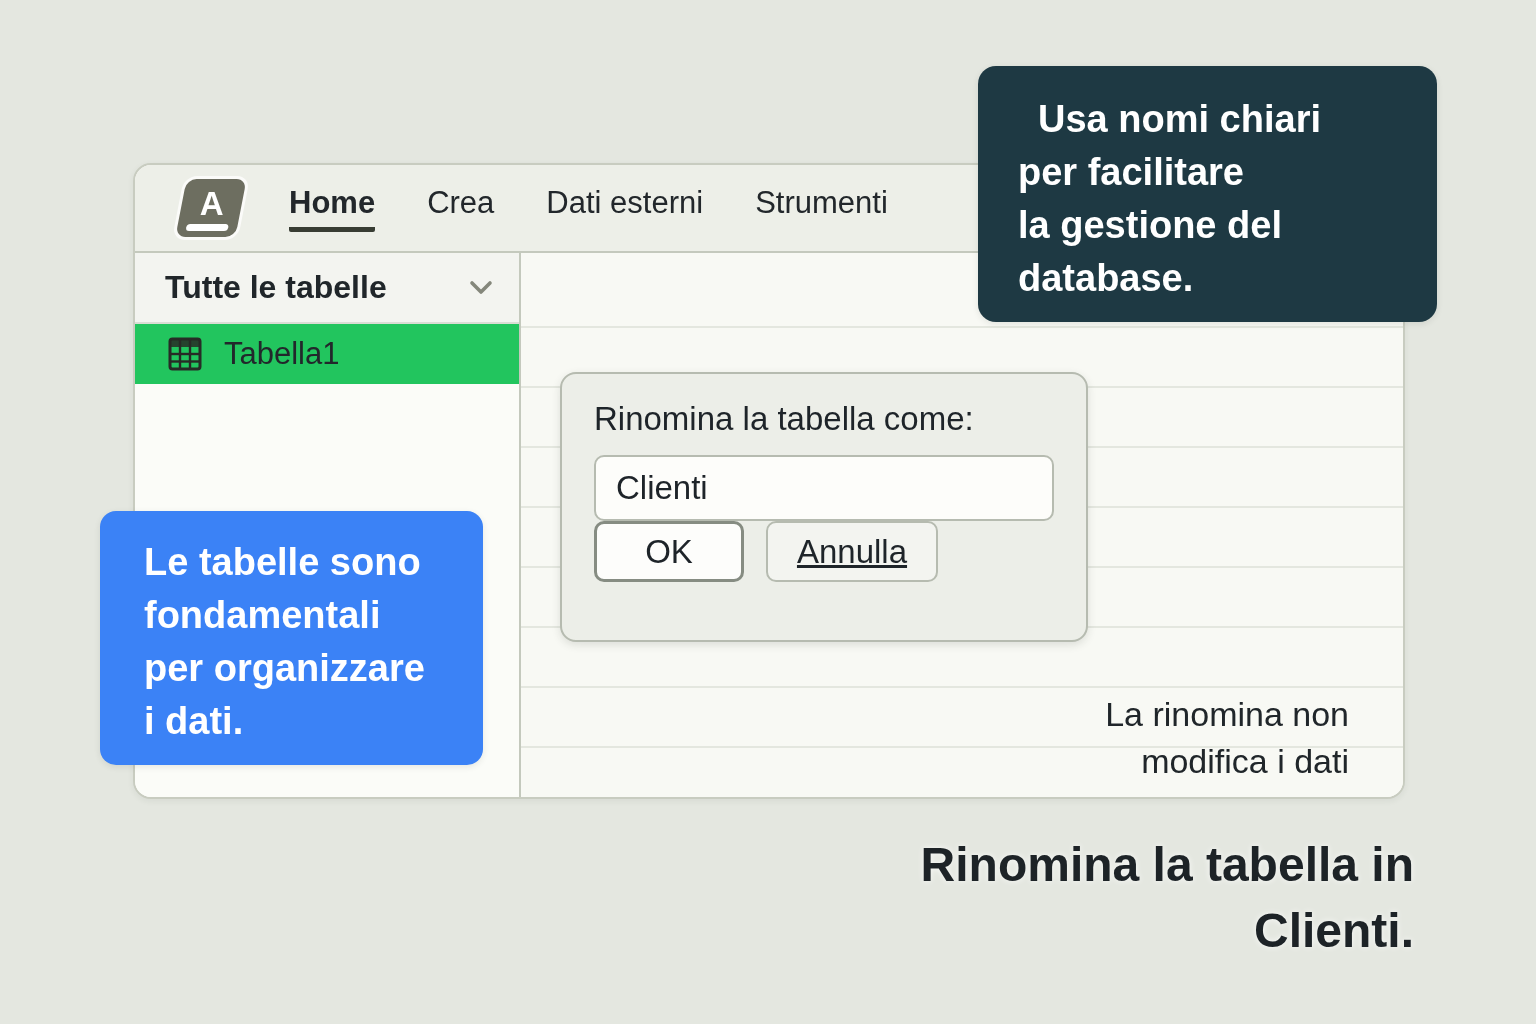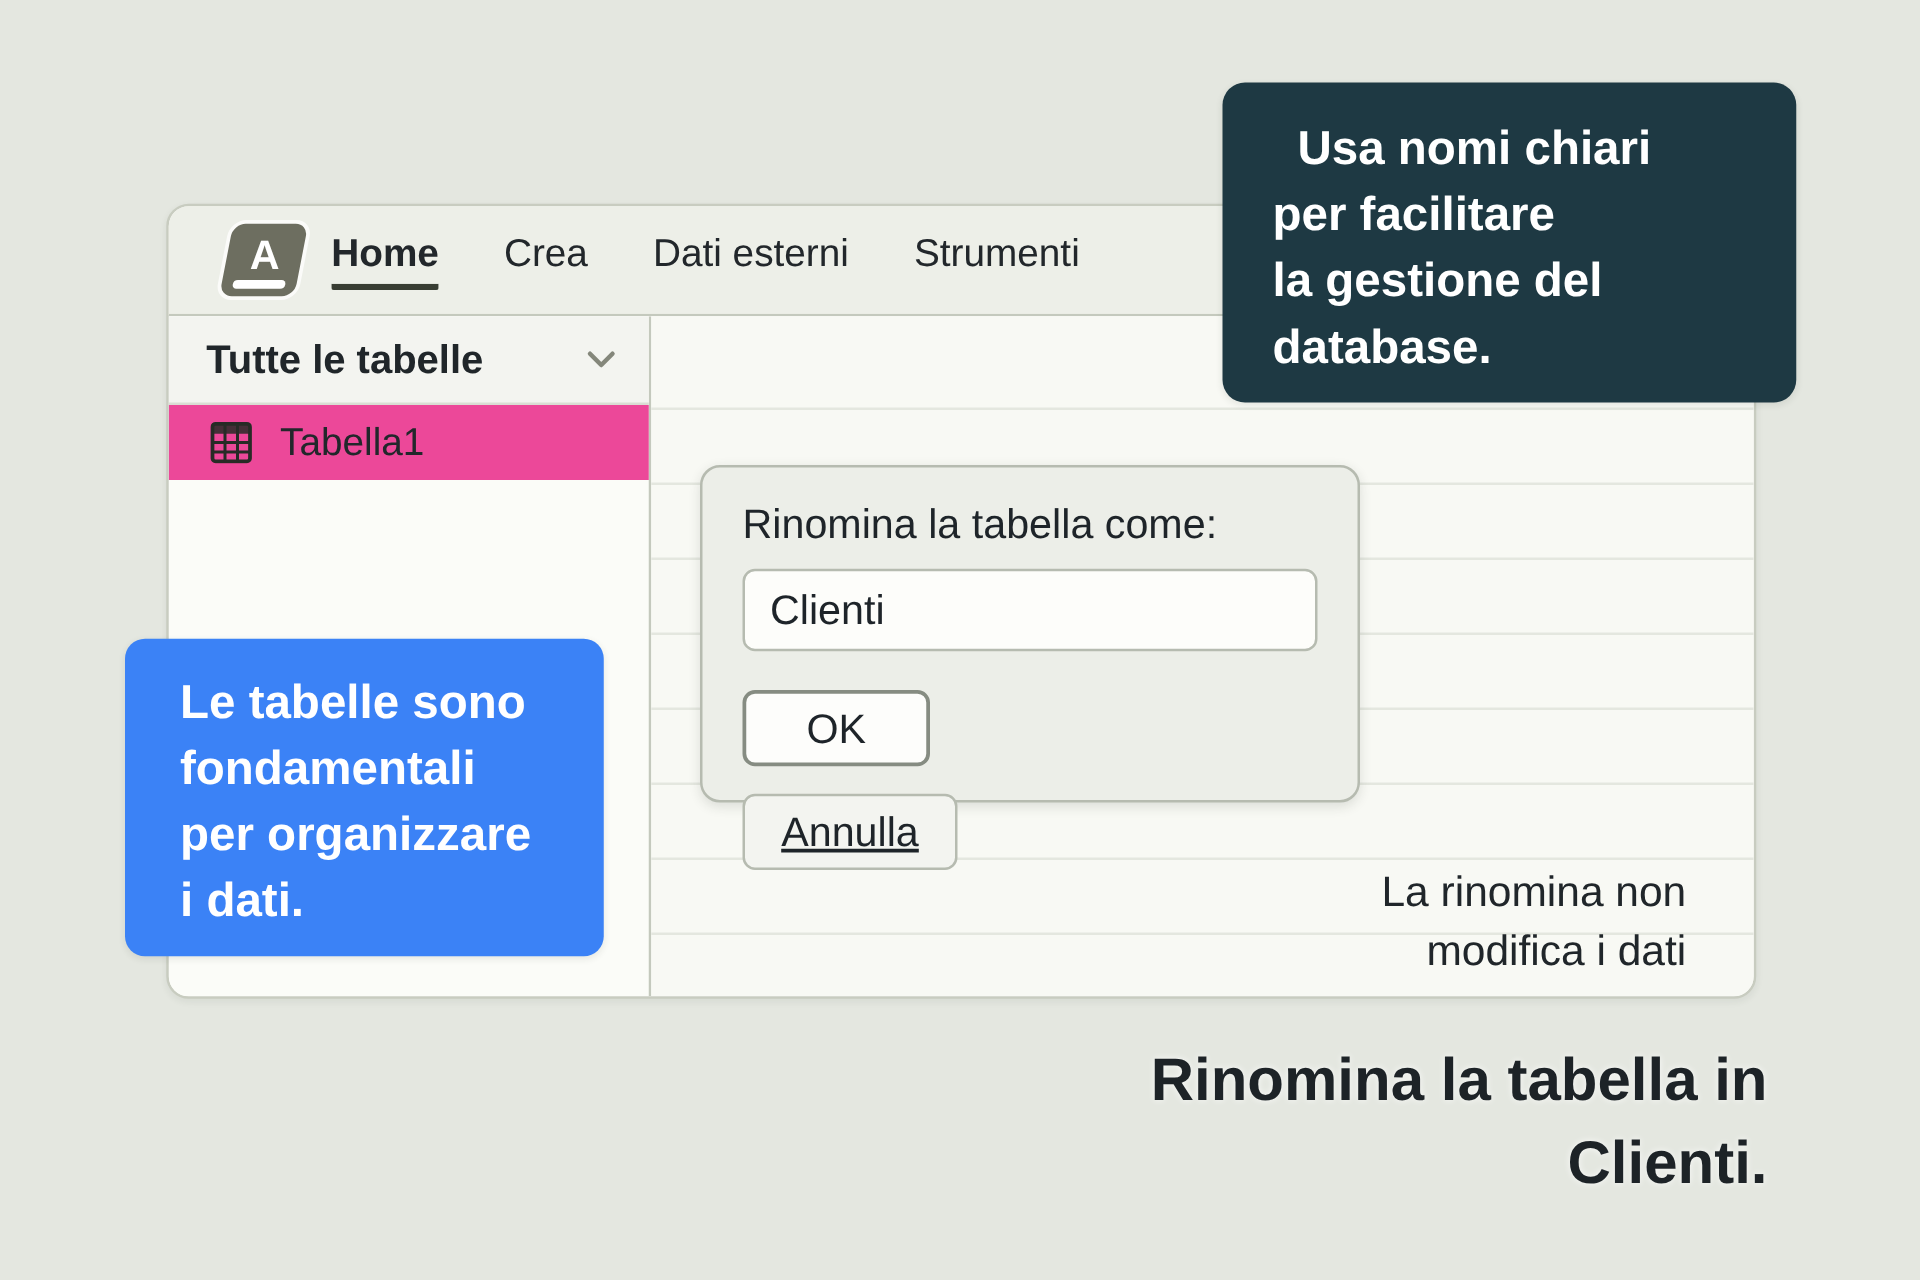--- a/index.html
+++ b/index.html
@@ -40,21 +40,21 @@
   }
   .app-icon .letter {
     color:#fff; font-weight:700; font-size:33px;
     transform:skewX(11deg);
     margin-top:-8px;
   }
   .app-icon .stripe {
     position:absolute; left:9px; right:9px; bottom:6px; height:7px;
     background:#fff; border-radius:4px;
   }
-  .tabs { display:flex; gap:52px; margin-left:24px; align-items:flex-end; }
+  .tabs { display:flex; gap:52px; margin-left:48px; align-items:flex-end; }
   .tab {
     font-size:31px; color:#22272b; cursor:default;
     padding-bottom:6px; border-bottom:5px solid transparent; border-radius:2px;
   }
   .tab.active { font-weight:600; border-bottom-color:#383d33; }
 
   .win-body {
     position:absolute; left:0; right:0; top:88px; bottom:0;
     display:flex;
     border-radius:0 0 16px 16px;
@@ -69,21 +69,21 @@
   .sidebar-header {
     height:71px; flex:0 0 auto;
     background:#f3f4f0;
     border-bottom:2px solid #daddd4;
     display:flex; align-items:center; justify-content:space-between;
     padding:0 26px 0 30px;
     font-size:32px; font-weight:600; color:#20262a;
   }
   .sidebar-item {
     height:60px; flex:0 0 auto;
-    background:#ec4899;
+    background:#22c55e;
     display:flex; align-items:center; gap:22px;
     padding-left:33px;
     font-size:31px; color:#22272b;
   }
   .main { position:relative; flex:1 1 auto; background:#f8f9f4; }
   .row-line {
     position:absolute; left:0; right:0; height:2px; background:#e4e7df;
   }
   .main-note {
     position:absolute; right:54px; bottom:12px;
@@ -104,22 +104,21 @@
   .dialog-title { font-size:33px; color:#1e2429; line-height:40px; }
   .dialog-input {
     margin-top:16px; width:100%; height:66px;
     background:#fdfdfa;
     border:2px solid #b6bbb0; border-radius:10px;
     font-family:inherit; font-size:33px; color:#1e2429;
     padding:0 20px;
     outline:none;
   }
   .dialog-buttons {
-    margin-top:31px;
-    display:flex; justify-content:flex-start; gap:22px;flex-direction:column;
+    display:flex; justify-content:flex-start; gap:22px;
   }
   .btn {
     height:61px; border-radius:10px;
     font-family:inherit; font-size:33px; color:#1e2429;
     display:flex; align-items:center; justify-content:center;
     cursor:default;
   }
   .btn-ok { width:150px; background:#fdfdfb; border:3px solid #868c82; }
   .btn-cancel { width:172px; background:#f3f4f0; border:2px solid #b6bbb0;text-decoration:underline; }
 

